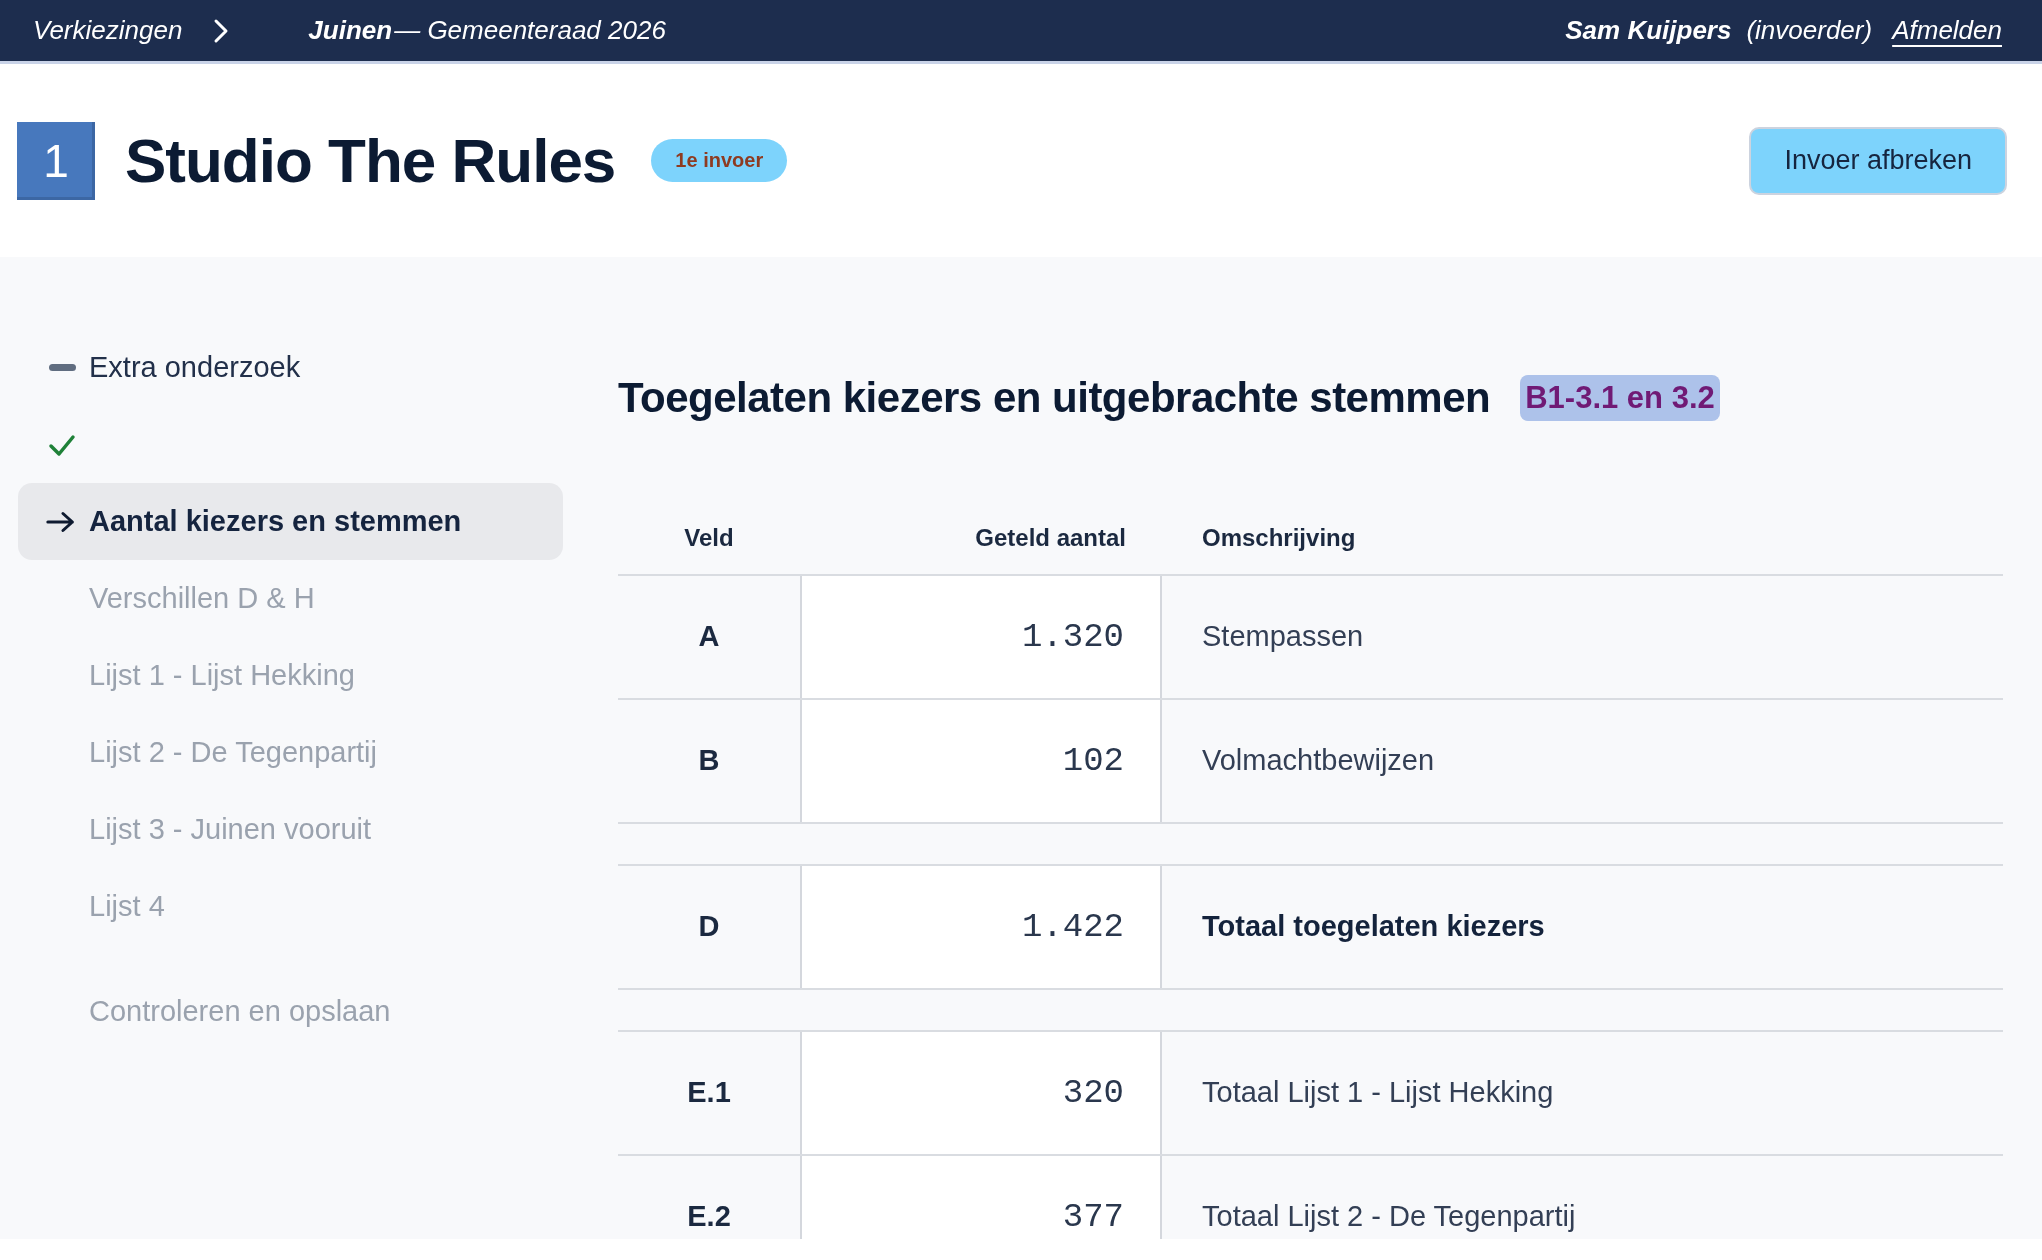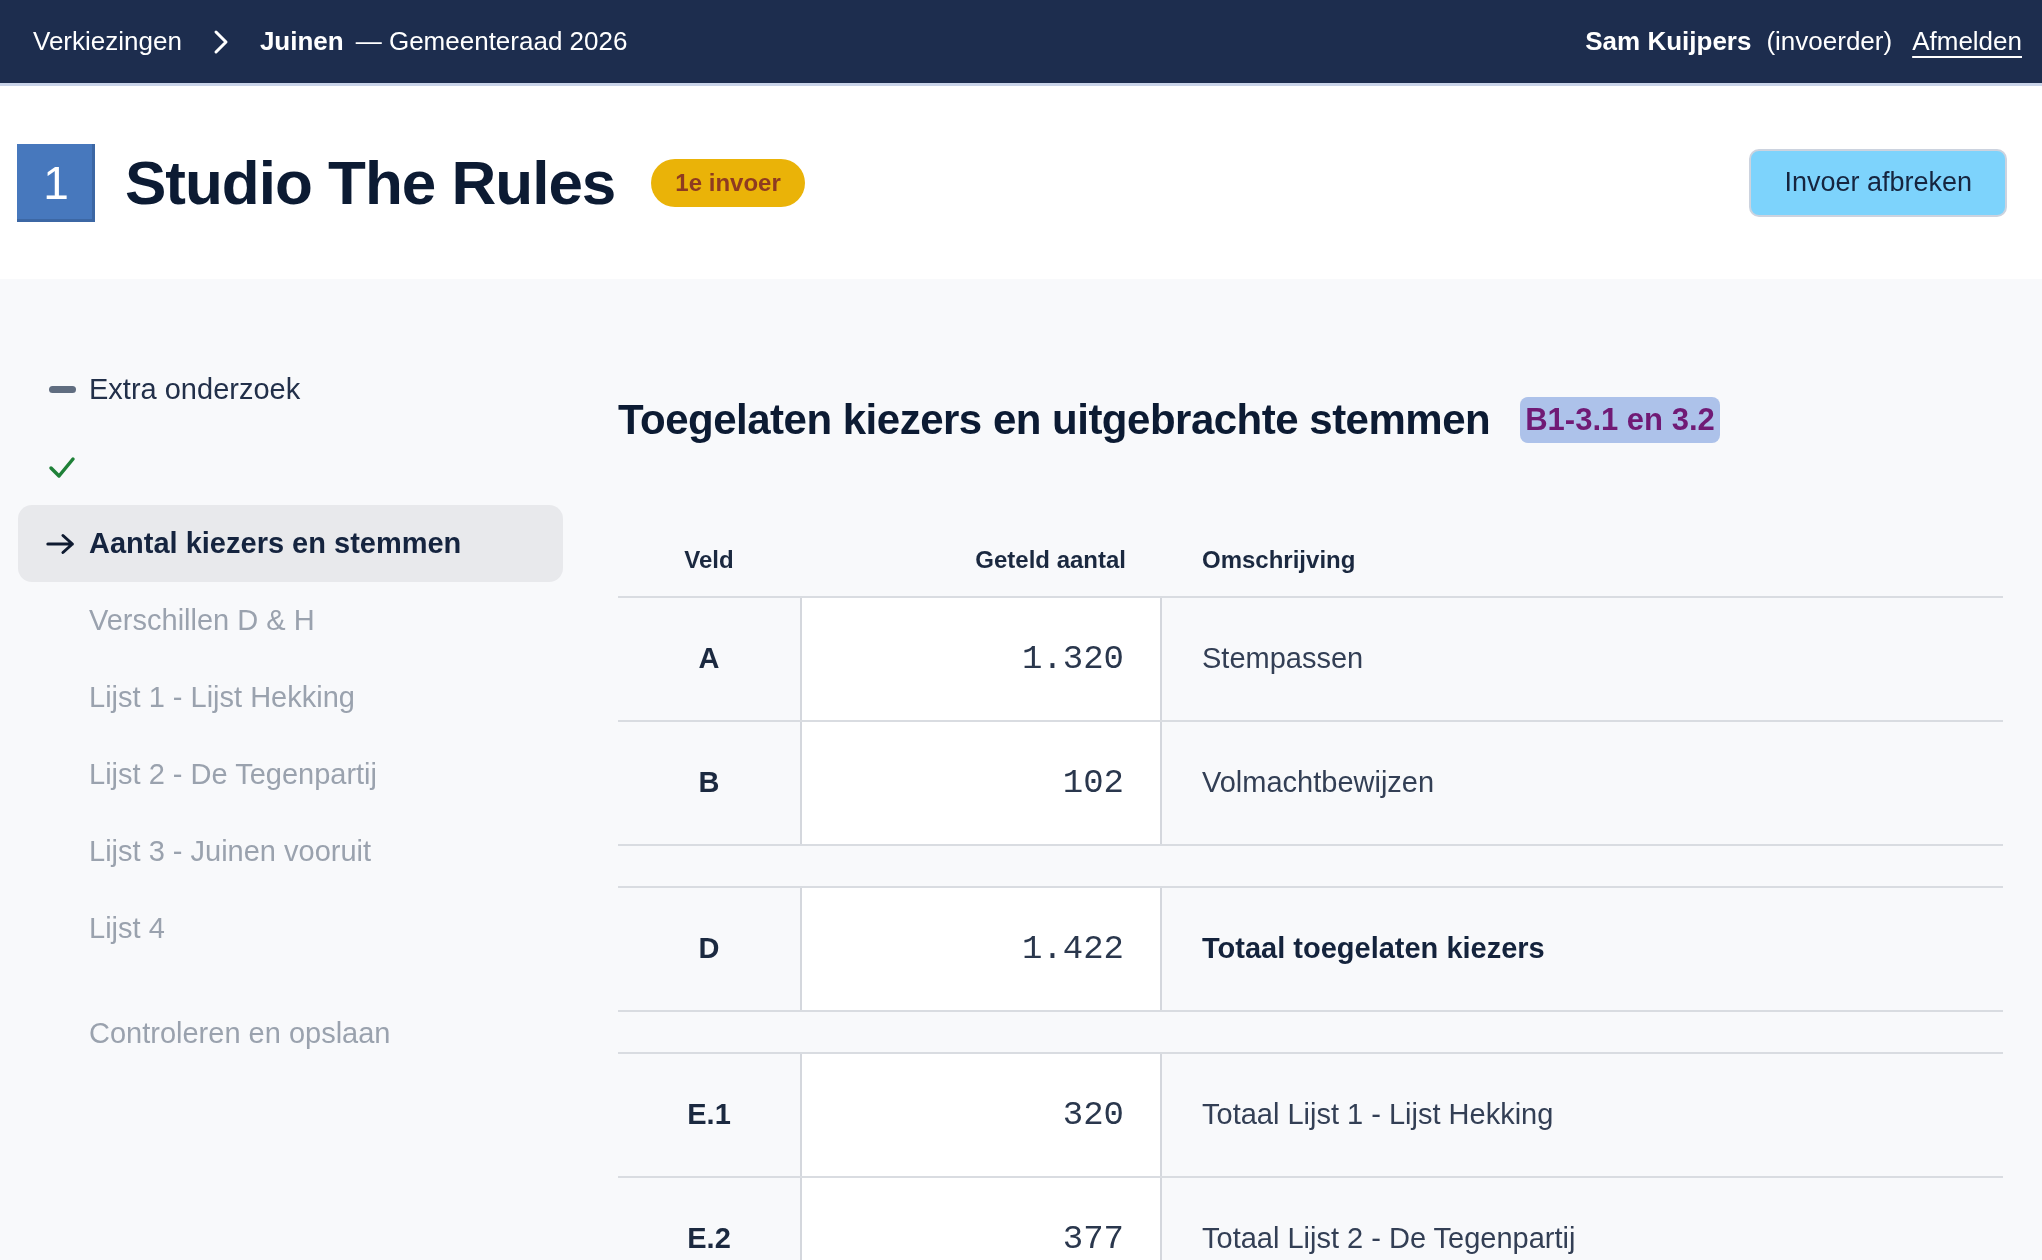--- a/index.html
+++ b/index.html
@@ -7,32 +7,33 @@
   body {
     width: 2042px; height: 1260px;
     overflow: hidden;
     font-family: "Liberation Sans", sans-serif;
     background: #ffffff;
     color: #14233c;
   }
 
   
   .topbar {
-    height: 86px;
+    height: 64px;
     background: #1d2d4e;
     border-bottom: 3px solid #c9d3e8;
     display: flex; align-items: center; justify-content: space-between;
-    padding: 0 20px 0 33px;
+    padding: 0 40px 0 33px;
     color: #ffffff;
     font-size: 26px;
+    font-style: italic;
   }
   .crumbs { display: flex; align-items: center; gap: 30px; }
   .crumb-root { color: #ffffff; text-decoration: none; cursor: pointer; }
   .chevron { display: flex; align-items: center; }
-  .crumb-current { display: flex; align-items: center; gap: 12px; }
+  .crumb-current { display: flex; align-items: center; gap: 2px; margin-left: 48px; }
   .crumb-loc { font-weight: 700; }
   .userarea { display: flex; align-items: center; }
   .user-name { font-weight: 700; }
   .user-role { margin-left: 15px; }
   .logout {
     margin-left: 20px; color: #ffffff; cursor: pointer;
     text-decoration: underline; text-underline-offset: 6px; text-decoration-thickness: 2px;
   }
 
   
@@ -48,22 +49,22 @@
     box-shadow: inset -3px -3px 0 rgba(13,27,51,0.18);
     flex-shrink: 0;
   }
   .page-title {
     margin-left: 30px;
     font-size: 62px; font-weight: 700; color: #0c1b33;
     letter-spacing: -1px; white-space: nowrap;
   }
   .badge-entry {
     margin-left: 36px;
-    background: #eab308; color: #8e3b21;
-    font-size: 24px; font-weight: 700;
+    background: #7dd3fc; color: #8e3b21;
+    font-size: 20px; font-weight: 700;
     padding: 10px 24px; border-radius: 999px; white-space: nowrap;
   }
   .abort-btn {
     margin-left: auto;
     height: 68px; padding: 0 33px;
     background: #7dd3fc; border: 2px solid #ccd3df; border-radius: 10px;
     font-family: "Liberation Sans", sans-serif;
     font-size: 27px; color: #16253f; cursor: pointer; white-space: nowrap;
   }
 

